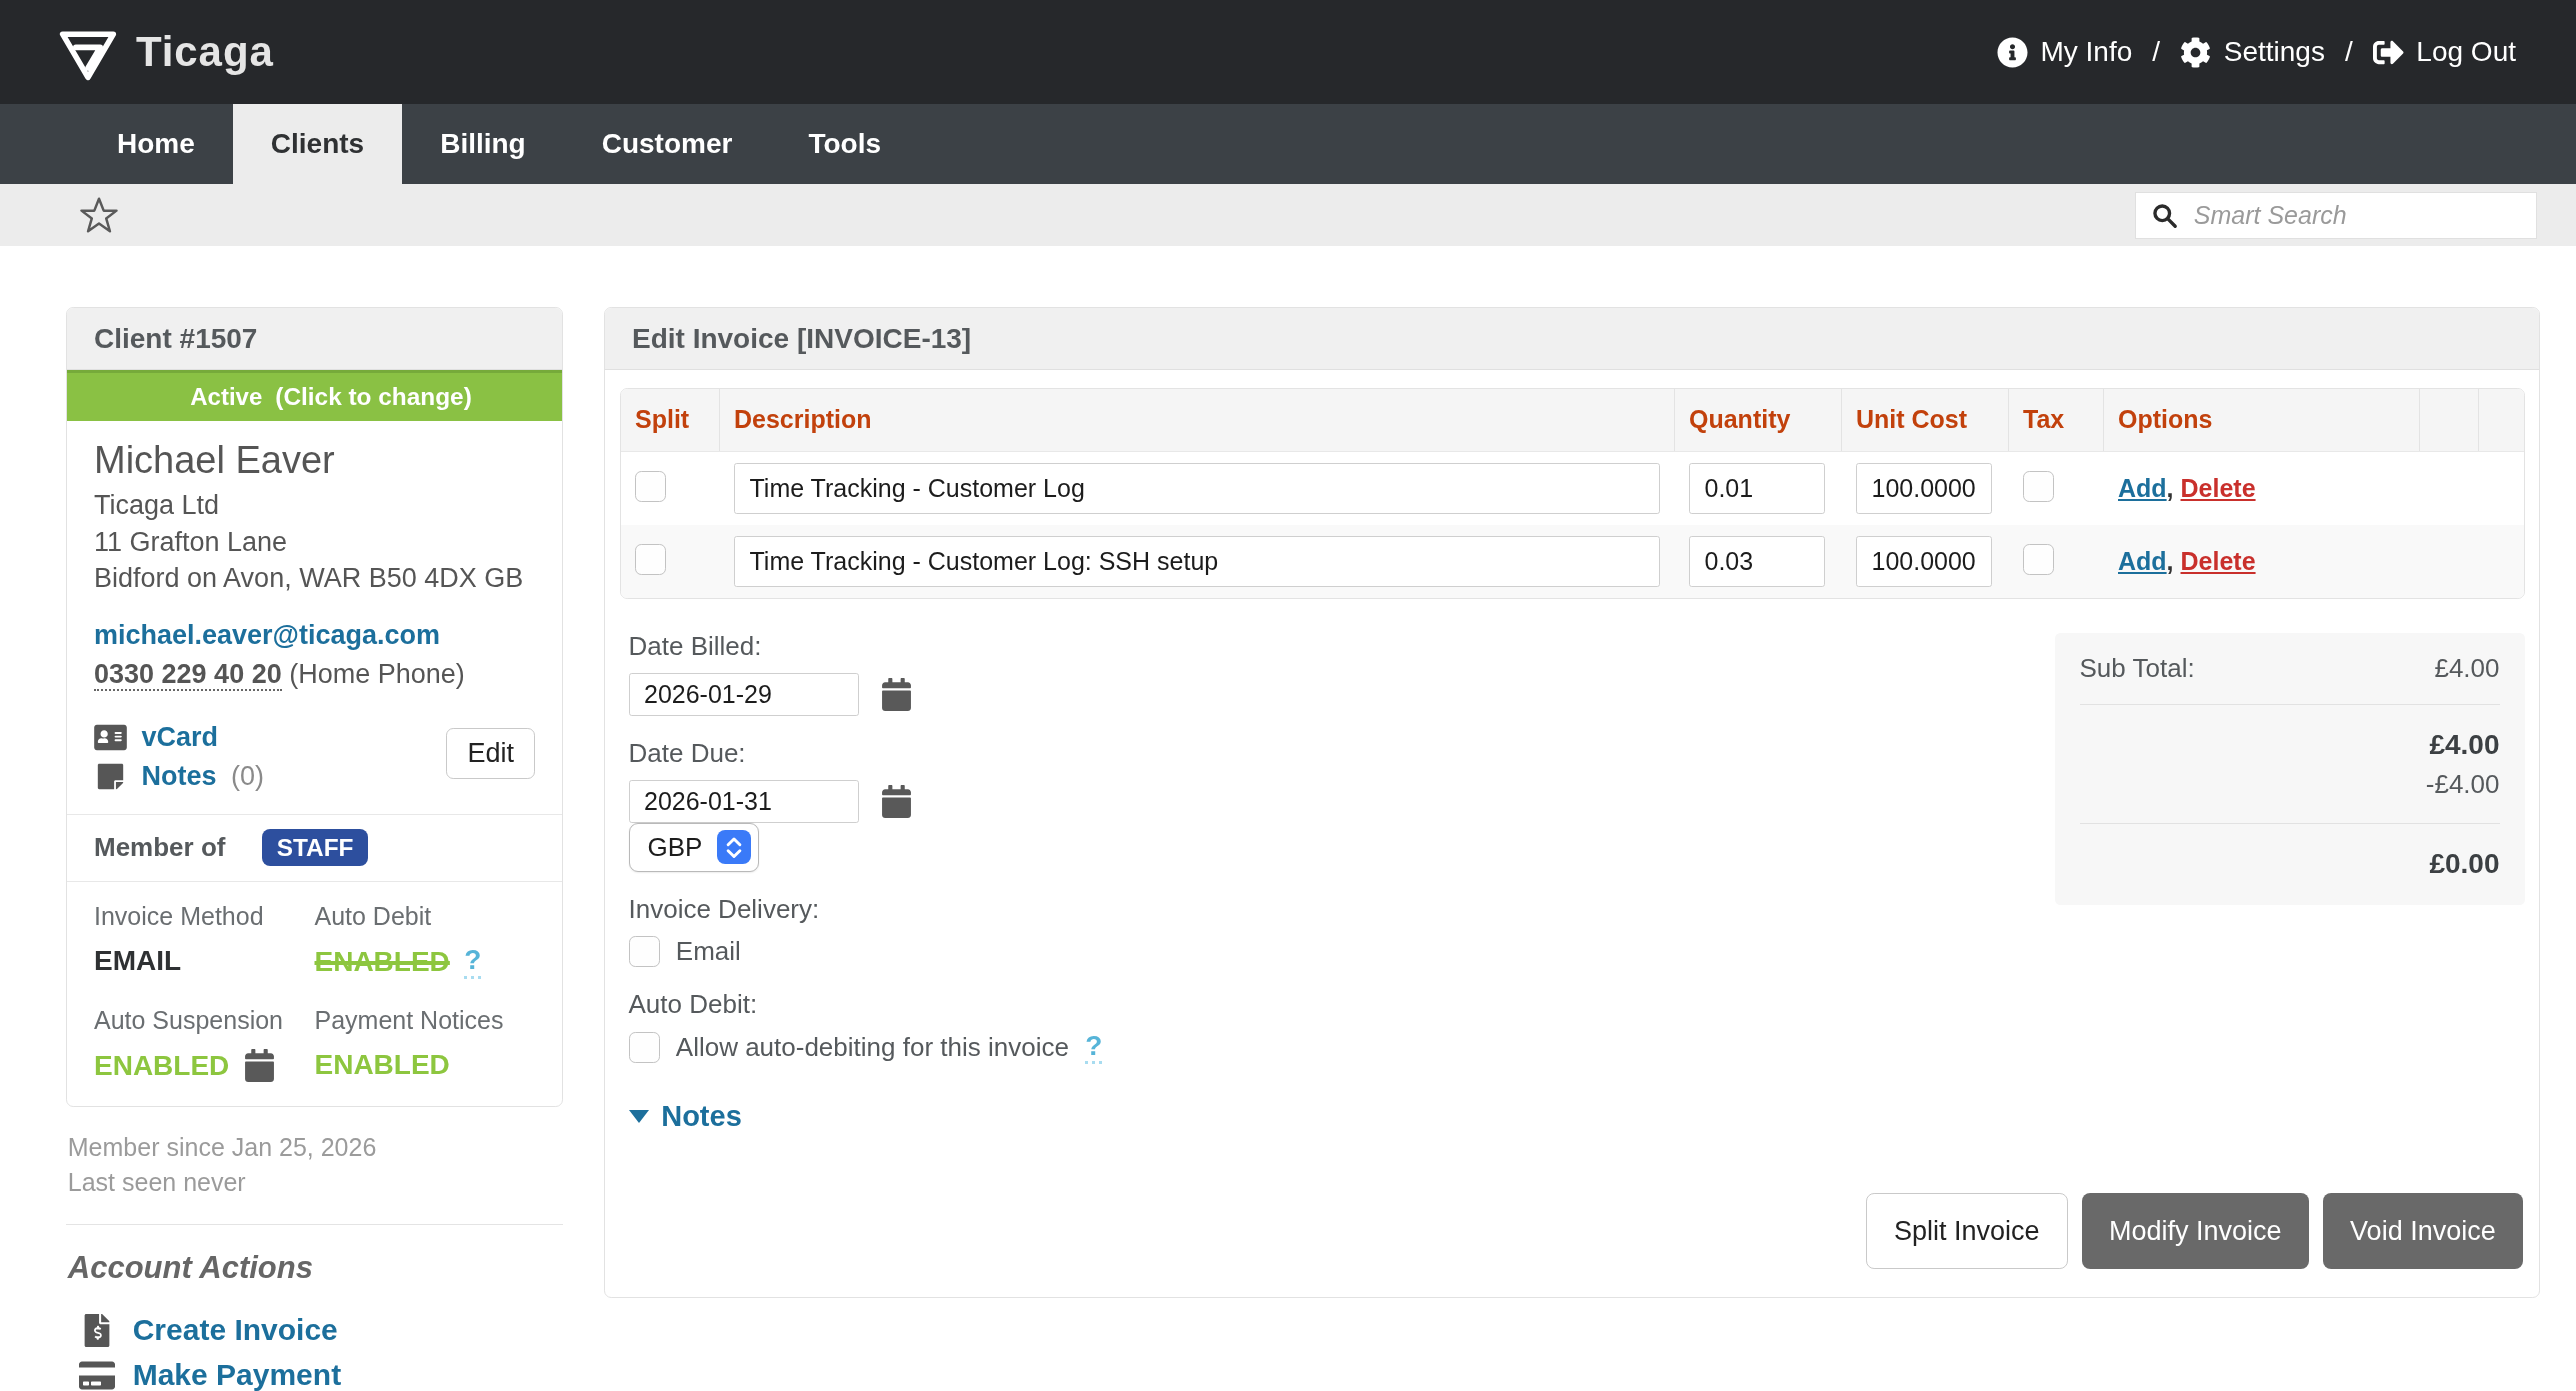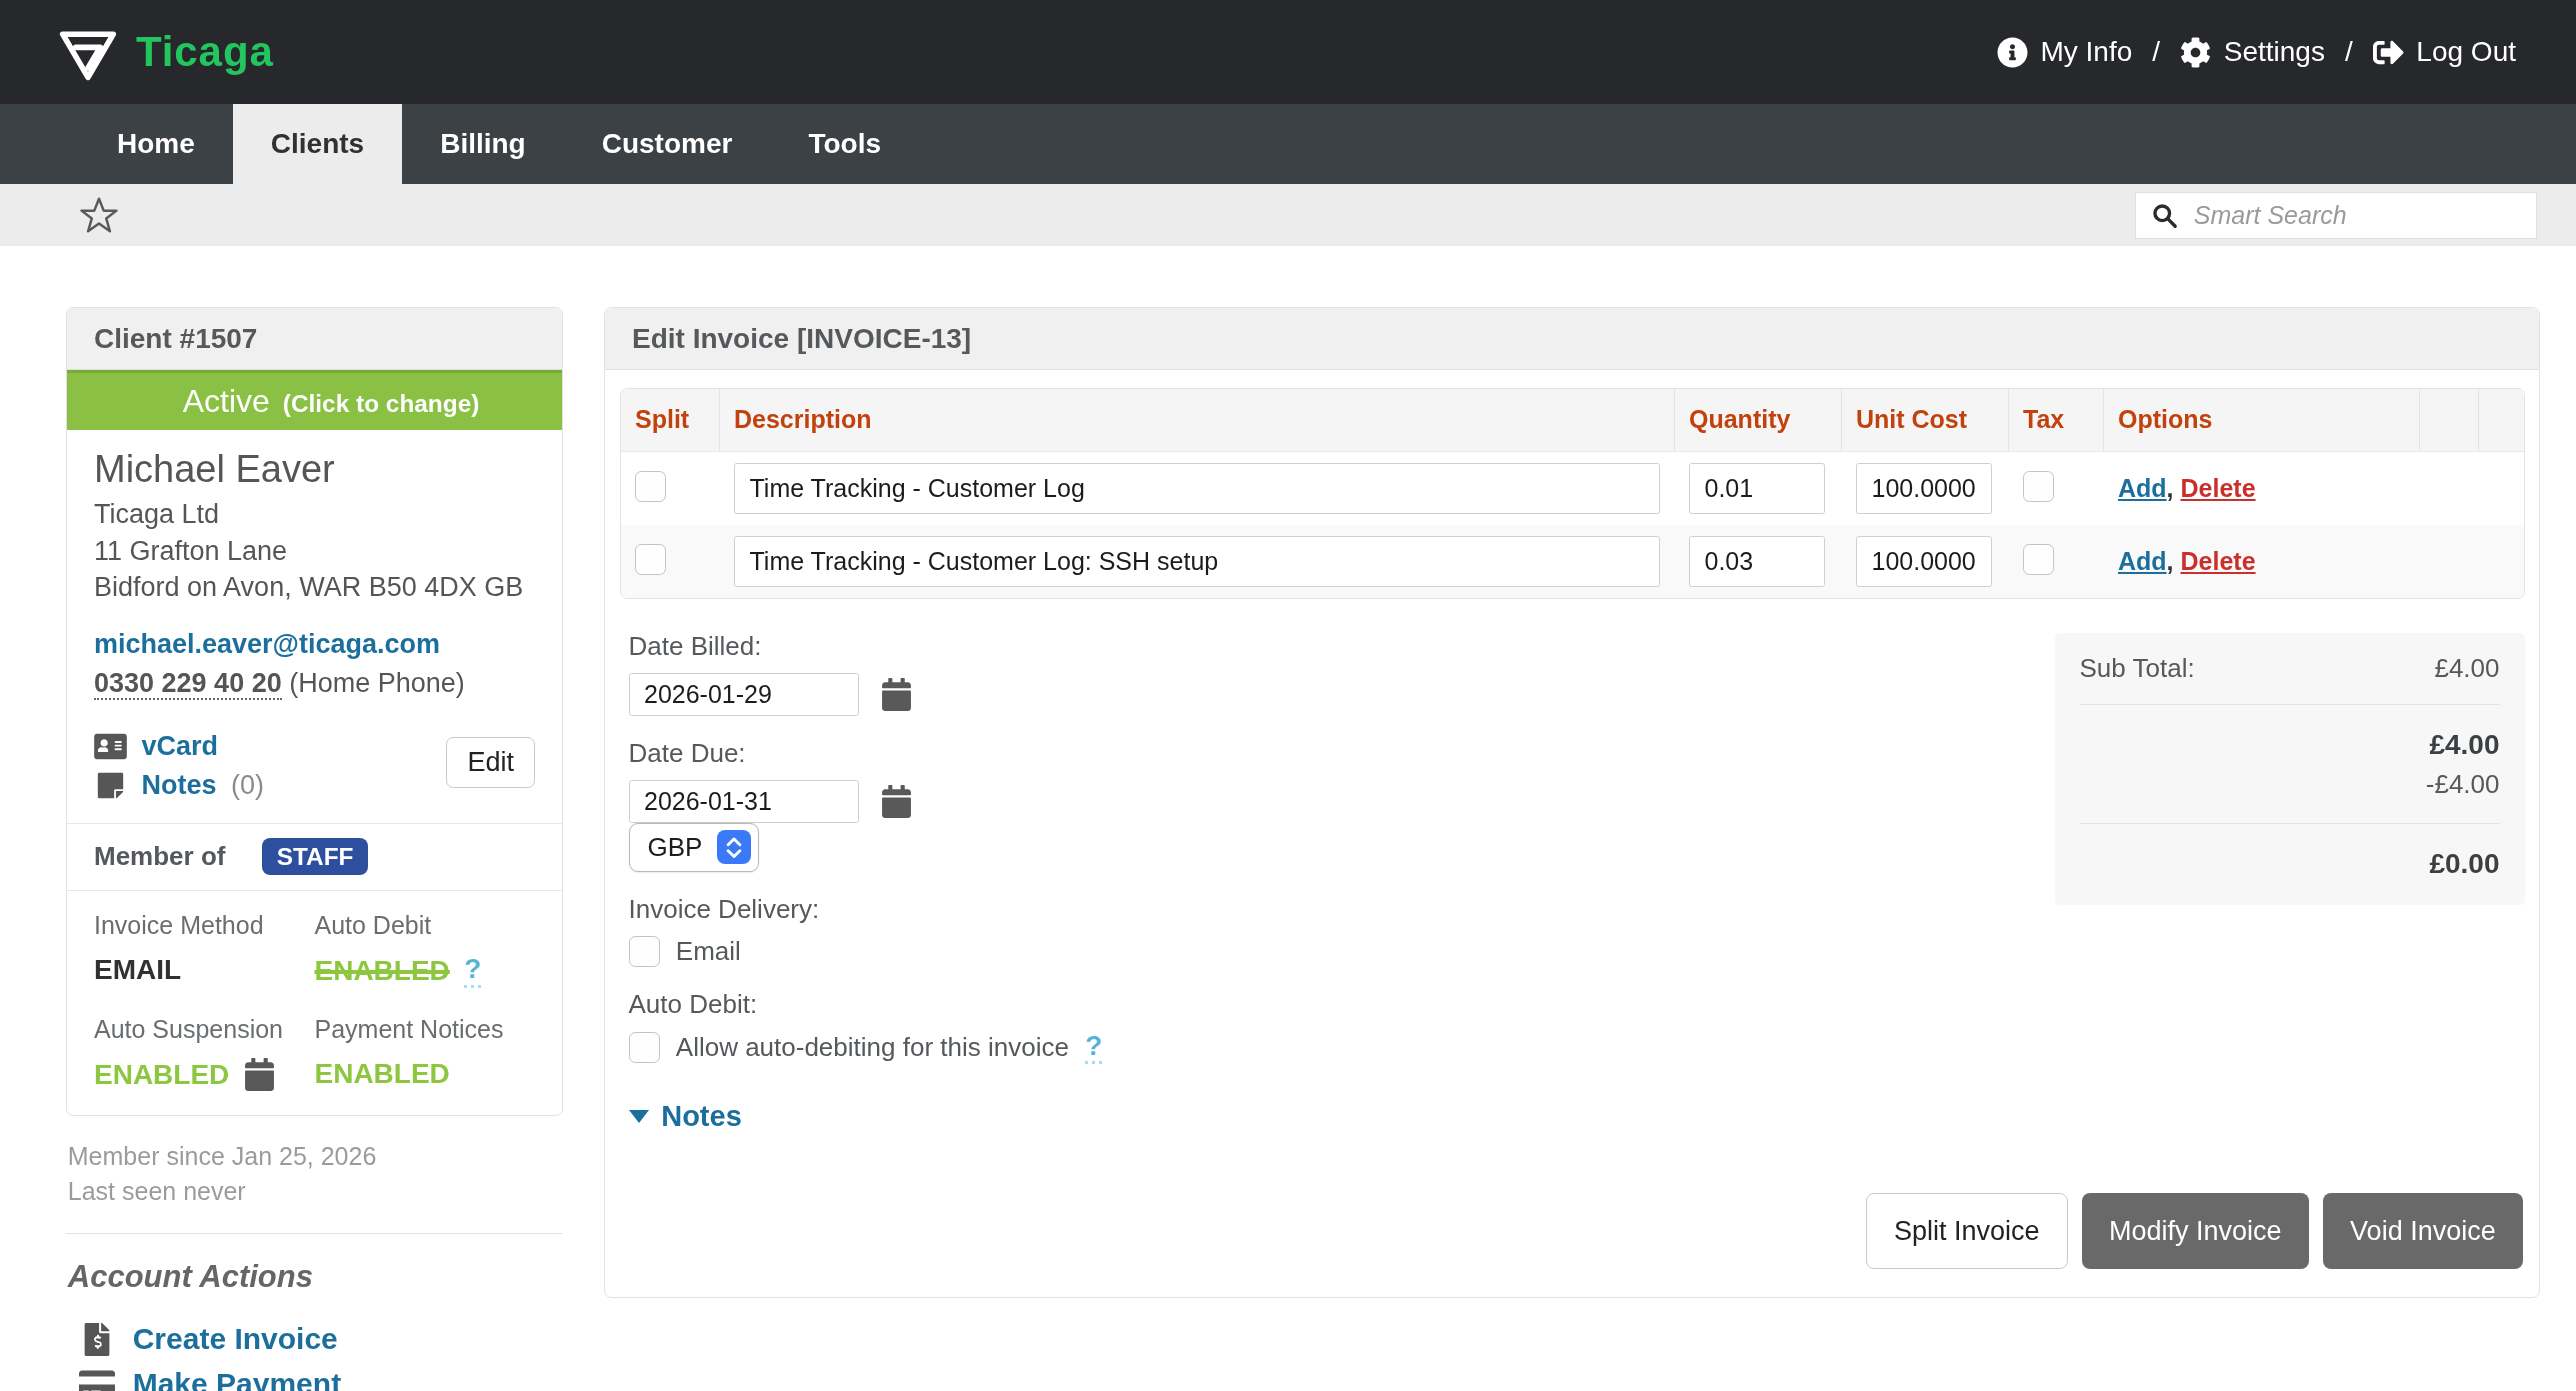--- a/index.html
+++ b/index.html
@@ -4,21 +4,21 @@
 <style>
   * { box-sizing: border-box; margin: 0; padding: 0; }
   html, body { width: 2576px; height: 1392px; overflow: hidden; background: #fff;
     font-family: "Liberation Sans", "DejaVu Sans", sans-serif; color: #55595c; }
 
   
   .topbar { height: 104px; background: #26282b; display: flex; align-items: center;
     justify-content: space-between; padding: 0 60px 0 58px; }
   .brand { display: flex; align-items: center; gap: 18px; }
   .brand svg { width: 60px; height: 60px; }
-  .brand-name { color: #22c55e; font-size: 42px; font-weight: bold; letter-spacing: 0.9px; }
+  .brand-name { color: #e5e5e5; font-size: 42px; font-weight: bold; letter-spacing: 0.9px; }
   .topmenu { display: flex; align-items: center; gap: 20px; }
   .tlink { display: flex; align-items: center; gap: 12.7px; color: #fff; font-size: 28px;
     text-decoration: none; cursor: pointer; }
   .tlink svg { width: 31px; height: 31px; }
   .tsep { color: #fff; font-size: 28px; }
 
   
   .navbar { height: 80px; background: #3c4146; display: flex; padding-left: 79px; }
   .tab { height: 100%; display: flex; align-items: center; padding: 0 38px;
     color: #fff; font-size: 28px; font-weight: bold; cursor: pointer; }
@@ -39,21 +39,21 @@
   .content { display: flex; gap: 41px; padding: 61px 36px 0 66px; align-items: flex-start; }
   .sidebar { width: 497px; flex: 0 0 497px; }
 
   .card { border: 1.8px solid #e2e2e2; border-radius: 7.2px; overflow: hidden; background: #fff; }
   .card-header { background: #f0f0f0; border-bottom: 1.8px solid #e0e0e0; padding: 14.5px 27px;
     font-size: 28px; font-weight: bold; color: #55595c; }
 
   
   .status-bar { background: #8ac144; border-top: 3.6px solid #76aa3a; color: #fff;
     text-align: center; padding: 10px 0; cursor: pointer; }
-  .status-bar .st-main { font-size: 32px; font-weight: normal; margin-left: 33px; }
+  .status-bar .st-main { font-size: 24px; font-weight: bold; margin-left: 33px; }
   .status-bar .st-hint { font-size: 24.4px; font-weight: bold; margin-left: 9px; }
   .client-body { padding: 18px 27px 22px; }
   .client-name { font-size: 38px; color: #555; margin-bottom: 5.4px; }
   .client-line { font-size: 27px; color: #555; line-height: 1.35; }
   .contact { margin-top: 23.5px; }
   .client-email { font-size: 27px; font-weight: bold; color: #1c6f9c; text-decoration: none;
     display: inline-block; }
   .client-phone-row { font-size: 27px; color: #555; margin-top: 8.1px; }
   .client-phone { font-weight: bold; border-bottom: 2.7px dotted #666; cursor: help; }
   .meta-row { display: flex; justify-content: space-between; align-items: center; margin-top: 25px; }

